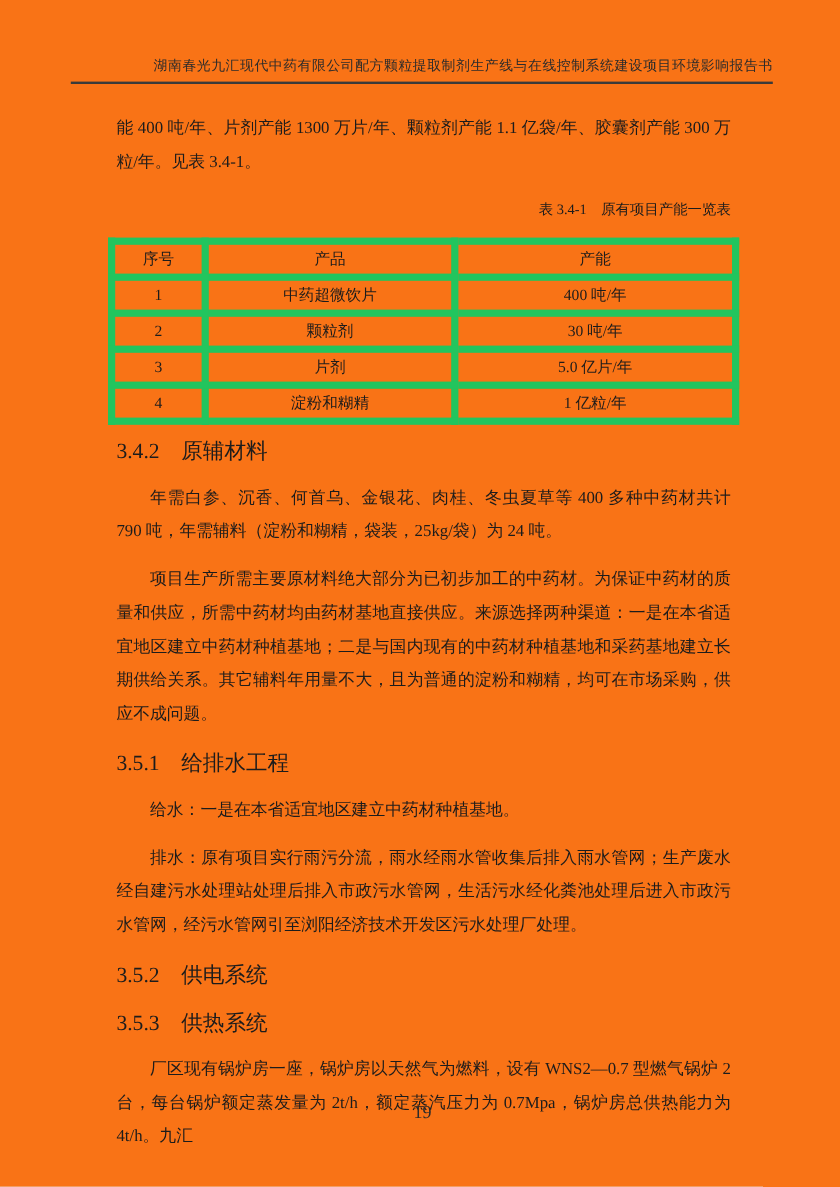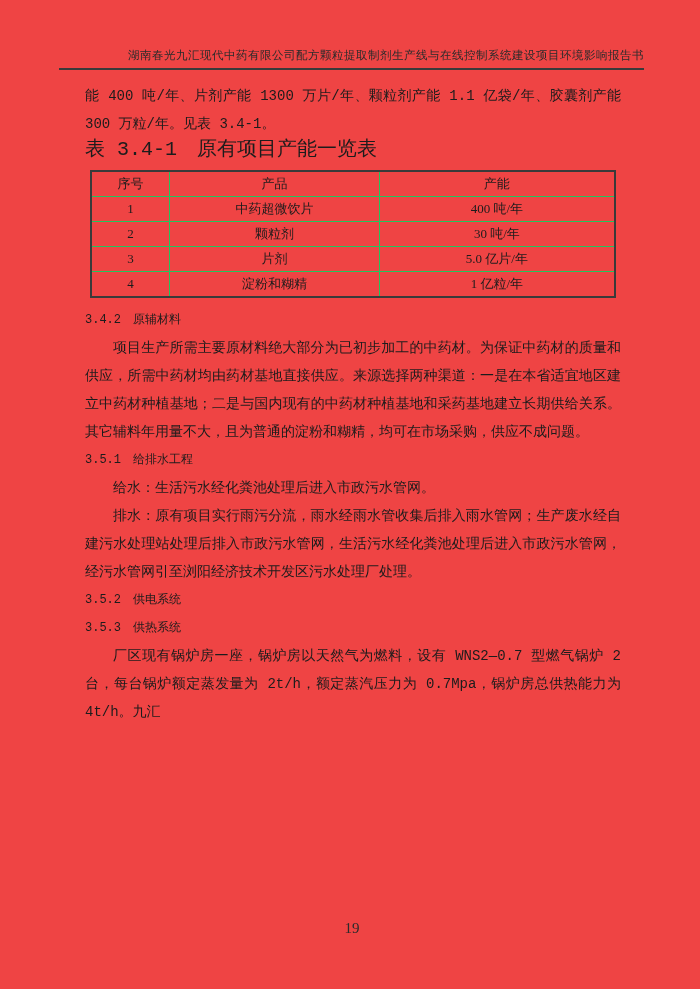--- a/index.html
+++ b/index.html
@@ -1,21 +1,21 @@
 <!DOCTYPE html>
 <html><head>
 <meta charset="utf-8">
 <style>
   html, body { margin: 0; padding: 0; background: #e8e8e8; }
   .page {
     position: relative;
     width: 700px;
     height: 989px;
     margin: 0 auto;
-    background: #ef4444;
+    background: #f97316;
     overflow: hidden;
     font-family: "Liberation Serif", "DejaVu Serif", serif;
     color: #1c1c1c;
   }
   .header {
     position: absolute;
     top: 48px;
     left: 59px;
     width: 585px;
     border-bottom: 2px solid #3a3a3a;
@@ -30,45 +30,45 @@
   }
   .content {
     position: absolute;
     top: 82px;
     left: 85px;
     width: 536px;
     font-size: 14px;
     line-height: 28px;
     text-align: justify;
   }
-  .content p { margin: 0; font-family: Liberation Mono, monospace; }
+  .content p { margin: 12px; }
   .indent { text-indent: 2em; }
   .mt8 { margin-top: 8px !important; }
   .heading {
     margin: 0;
-    font-size: 12px;
+    font-size: 18px;
     font-weight: normal;
     line-height: 28px;
     text-align: left;
   }
   .caption {
     margin: 4px 0 0 0;
     line-height: 24px;
-    text-align: left;
-    font-size: 20px;
+    text-align: right;
+    font-size: 12px;
   }
   table.cap-table {
     width: 526px;
     margin: 8px auto 0 auto;
     border-collapse: collapse;
     border: 2px solid #3a3a3a;
     table-layout: fixed;
   }
   table.cap-table th, table.cap-table td {
-    border: 1px solid #22c55e;
+    border: 6px solid #22c55e;
     font-weight: normal;
     font-size: 13px;
     line-height: 16px;
     height: 22px;
     padding: 1px 4px;
     text-align: center;
     vertical-align: middle;
   }
   col.c-no { width: 15%; }
   col.c-prod { width: 40%; }
@@ -132,27 +132,28 @@
         <tr>
           <td>4</td>
           <td>淀粉和糊精</td>
           <td>1 亿粒/年</td>
         </tr>
       </tbody>
     </table>
 
     <p class="heading mt8">3.4.2　原辅材料</p>
 
+    <p class="indent mt8">年需白参、沉香、何首乌、金银花、肉桂、冬虫夏草等 400 多种中药材共计 790 吨，年需辅料（淀粉和糊精，袋装，25kg/袋）为 24 吨。</p>
 
     <p class="indent">项目生产所需主要原材料绝大部分为已初步加工的中药材。为保证中药材的质量和供应，所需中药材均由药材基地直接供应。来源选择两种渠道：一是在本省适宜地区建立中药材种植基地；二是与国内现有的中药材种植基地和采药基地建立长期供给关系。其它辅料年用量不大，且为普通的淀粉和糊精，均可在市场采购，供应不成问题。</p>
 
 
     <p class="heading">3.5.1　给排水工程</p>
 
-    <p class="indent">给水：生活污水经化粪池处理后进入市政污水管网。</p>
+    <p class="indent">给水：一是在本省适宜地区建立中药材种植基地。</p>
 
     <p class="indent">排水：原有项目实行雨污分流，雨水经雨水管收集后排入雨水管网；生产废水经自建污水处理站处理后排入市政污水管网，生活污水经化粪池处理后进入市政污水管网，经污水管网引至浏阳经济技术开发区污水处理厂处理。</p>
 
     <p class="heading">3.5.2　供电系统</p>
 
 
     <p class="heading">3.5.3　供热系统</p>
 
     <p class="indent">厂区现有锅炉房一座，锅炉房以天然气为燃料，设有 WNS2—0.7 型燃气锅炉 2 台，每台锅炉额定蒸发量为 2t/h，额定蒸汽压力为 0.7Mpa，锅炉房总供热能力为 4t/h。九汇</p>
 

